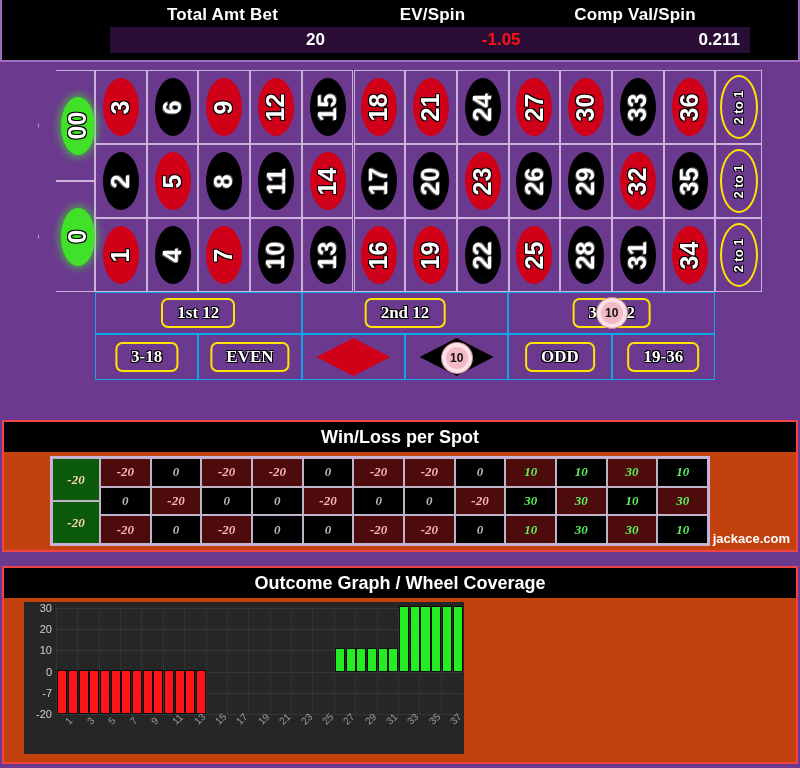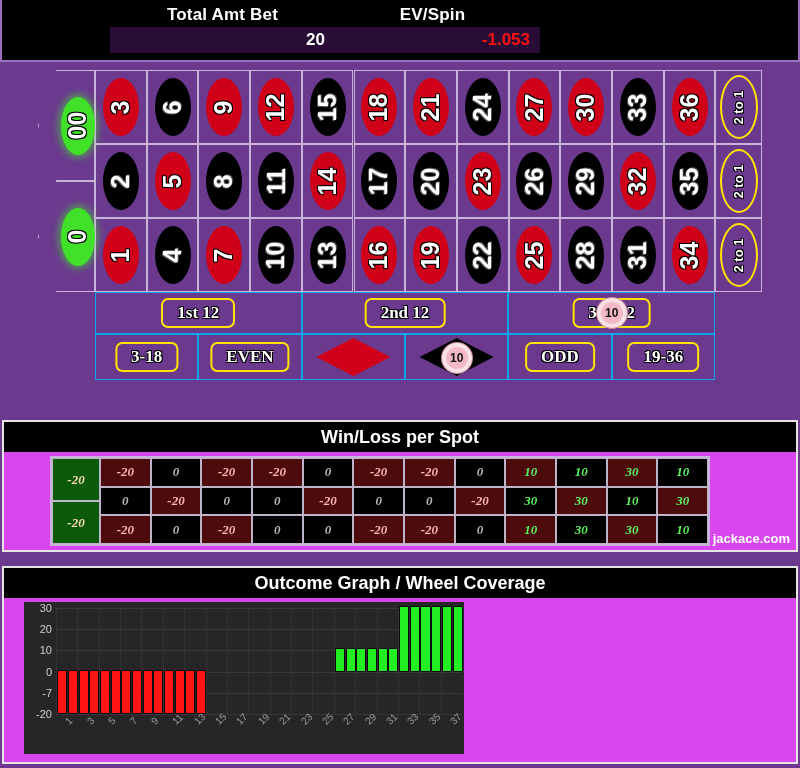--- a/index.html
+++ b/index.html
@@ -5,21 +5,21 @@
   html,body{margin:0;padding:0;}
   body{
     width:800px;height:768px;overflow:hidden;
     background:#6b3a8f;
     font-family:"Liberation Sans",sans-serif;
     -webkit-font-smoothing:none;
   }
   .page{position:relative;width:800px;height:768px;}
 
   
-  .panel{position:absolute;background:#d946ef;border:2px solid #e5e5e5;box-sizing:border-box;}
+  .panel{position:absolute;background:#c2410c;border:2px solid #ef4444;box-sizing:border-box;}
   .hdrbar{background:#000;color:#fff;text-align:center;font-weight:bold;}
 
   
   #statbar{left:0;top:0;width:800px;height:62px;background:#000;border:2px solid #9b6fbe;border-top:none;box-sizing:border-box;}
   .stat{position:absolute;top:4px;height:54px;}
   .stat .lbl{color:#fff;font-weight:bold;font-size:17px;text-align:center;line-height:22px;letter-spacing:.2px;}
   .stat .valbox{margin-top:1px;background:#2a0d36;height:26px;line-height:26px;text-align:right;padding-right:10px;box-sizing:border-box;}
   .stat .val{font-weight:bold;font-size:17px;color:#fff;}
   .stat .val.neg{color:#ff1111;}
   #stat0{left:110px;width:225px;}
@@ -118,20 +118,26 @@
     <div class="stat" id="stat0">
       <div class="lbl">Total Amt Bet</div>
       <div class="valbox">
         <span class="val">20</span>
       </div>
     </div>
     <div class="stat" id="stat1">
       <div class="lbl">EV/Spin</div>
       <div class="valbox">
         <span class="val neg">-1.053</span>
+      </div>
+    </div>
+    <div class="stat" id="stat2">
+      <div class="lbl">Comp Val/Spin</div>
+      <div class="valbox">
+        <span class="val">0.211</span>
       </div>
     </div>
   </div>
 
   <div id="felt">
     <div id="zeros">
         <div class="zerocell" style="left: 38px; top: 8px; width: 57px; height: 111px;">
           <div class="zerohex"></div>
           <div class="zeroval">
             <span>00</span>

